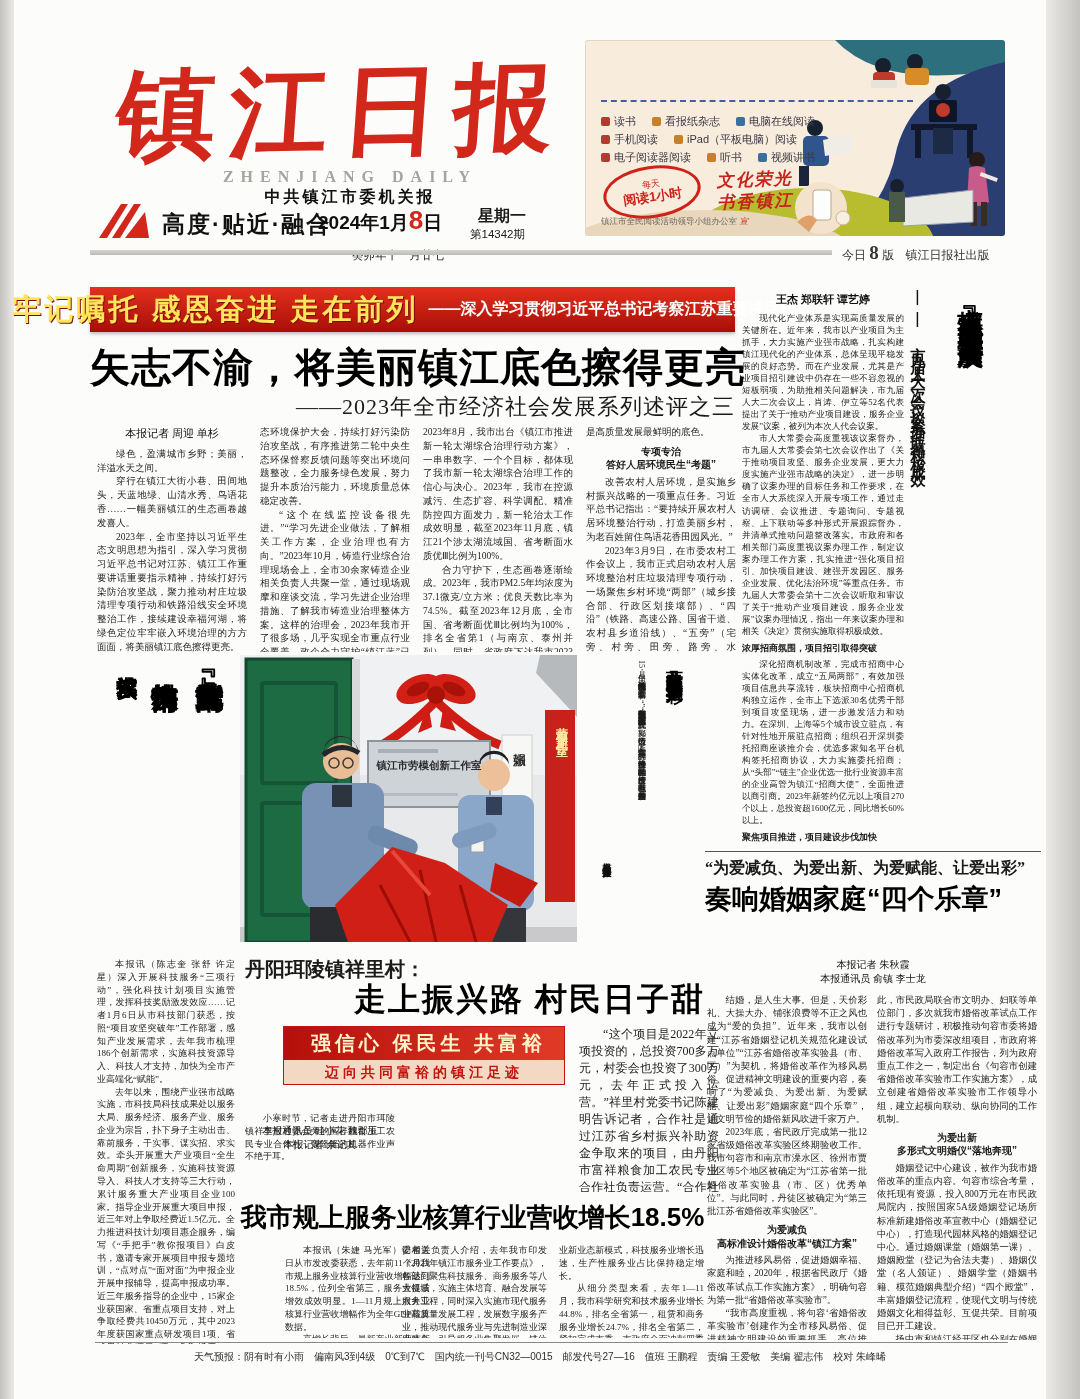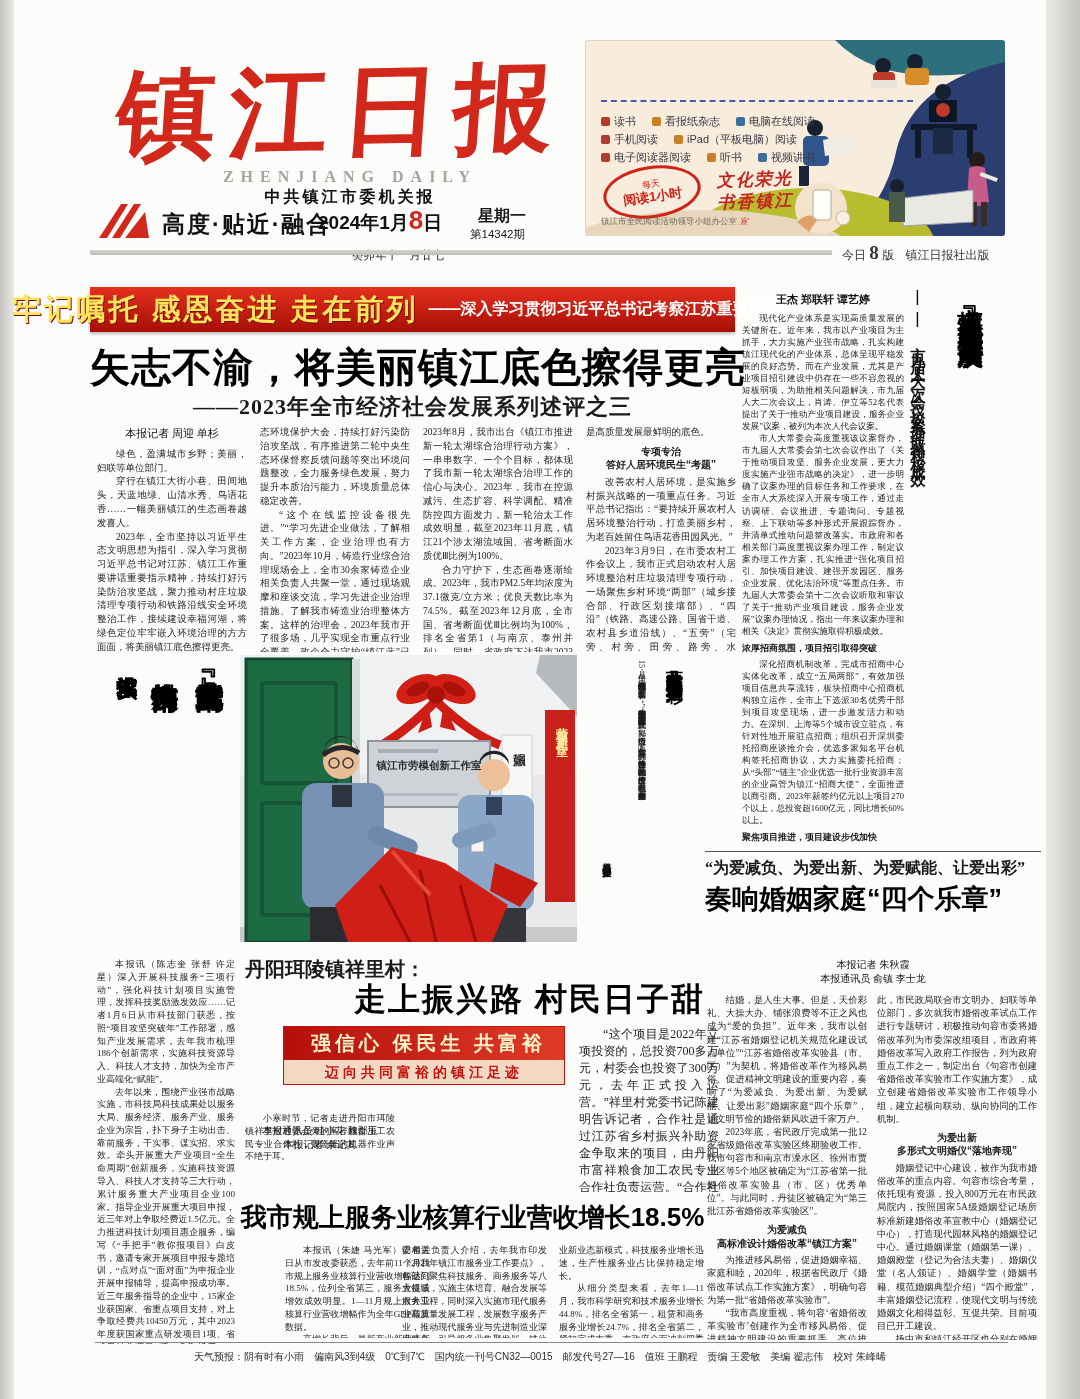--- a/index.html
+++ b/index.html
@@ -25,21 +25,21 @@
   .ad-row .ad-item:nth-child(3) .bullet{background:#3c6e9e;}
   .stamp{border:3px solid #cf2218;border-radius:50%;color:#cf2218;text-align:center;transform:rotate(-8deg);display:flex;flex-direction:column;justify-content:center;}
   .callig{font-family:"DejaVu Serif",serif;font-style:italic;font-weight:bold;color:#c5231d;font-size:17px;line-height:1.3;transform:rotate(-2deg);letter-spacing:2px;}
   .edition-bar{height:5px;background:linear-gradient(180deg,#d6d4d1,#bdbbb8);}
   .edition-text{font-size:12px;color:#333;white-space:nowrap;}
   .edition-text .num{font-size:19px;font-family:"Liberation Serif",serif;font-weight:bold;}
   .redbanner{background:linear-gradient(180deg,#e4301f,#a80e06);display:flex;align-items:center;justify-content:center;gap:10px;white-space:nowrap;box-shadow:0 2px 3px rgba(0,0,0,.25);}
   .redbanner .main{color:#ffe45c;font-size:29px;font-weight:900;letter-spacing:3px;text-shadow:1px 1px 0 #7c0a04;}
   .redbanner .sub{color:#fff;font-size:16px;font-weight:bold;}
   .lead-h{font-size:40px;font-weight:900;text-align:center;letter-spacing:1px;color:#000;white-space:nowrap;}
-  .lead-sub{font-size:22px;font-weight:bold;font-family:"Liberation Serif",serif;text-align:center;letter-spacing:1px;}
+  .lead-sub{font-size:22px;font-weight:normal;font-family:"Liberation Serif",serif;text-align:right;letter-spacing:1px;}
   .byline{text-align:center;font-size:11px;color:#111;}
   .body-text{font-size:9.5px;line-height:1.45;text-align:justify;color:#1c1c1c;font-family:"Liberation Serif",serif;overflow:hidden;}
   .body-text p{margin:0;text-indent:2em;}
   .body-text p.noindent{text-indent:0;}
   .subh{font-weight:bold;text-align:center;text-indent:0;margin:5px 0 4px;font-family:"Liberation Sans",sans-serif;font-size:10px;line-height:1.35;}
   .vert{writing-mode:vertical-rl;}
   .vhead{writing-mode:vertical-rl;font-weight:900;color:#000;font-family:"Liberation Sans",sans-serif;}
   .kicker{font-family:"Liberation Serif",serif;font-weight:bold;}
   .secthead{font-weight:900;color:#000;}
   .rule{border-top:1px solid #555;}
@@ -190,21 +190,21 @@
   <div class="abs redbanner" style="left:90px;top:287px;width:645px;height:45px;">
     <span class="main">牢记嘱托 感恩奋进 走在前列</span>
     <span class="sub">——深入学习贯彻习近平总书记考察江苏重要讲话精神</span>
   </div>
 
   <div class="abs lead-h" style="left:90px;top:340px;width:645px;">矢志不渝，将美丽镇江底色擦得更亮</div>
   <div class="abs lead-sub" style="left:90px;top:392px;width:645px;">——2023年全市经济社会发展系列述评之三</div>
 
   <div class="abs body-text" style="left:97px;top:426px;width:150px;height:226px;">
     <div class="byline" style="margin-bottom:6px;">本报记者 周迎 单杉</div>
-    <p>绿色，盈满城市乡野；美丽，妇联等单位部门。</p>
+    <p>绿色，盈满城市乡野；美丽，洋溢水天之间。</p>
     <p>穿行在镇江大街小巷、田间地头，天蓝地绿、山清水秀、鸟语花香……一幅美丽镇江的生态画卷越发喜人。</p>
     <p>2023年，全市坚持以习近平生态文明思想为指引，深入学习贯彻习近平总书记对江苏、镇江工作重要讲话重要指示精神，持续打好污染防治攻坚战，聚力推动村庄垃圾清理专项行动和铁路沿线安全环境整治工作，接续建设幸福河湖，将绿色定位牢牢嵌入环境治理的方方面面，将美丽镇江底色擦得更亮。</p>
 
   </div>
   <div class="abs body-text" style="left:260px;top:426px;width:150px;height:226px;">
     <p class="noindent">态环境保护大会，持续打好污染防治攻坚战，有序推进第二轮中央生态环保督察反馈问题等突出环境问题整改，全力服务绿色发展，努力提升本质治污能力，环境质量总体稳定改善。</p>
     <p>“这个在线监控设备很先进。”“学习先进企业做法，了解相关工作方案，企业治理也有方向。”2023年10月，铸造行业综合治理现场会上，全市30余家铸造企业相关负责人共聚一堂，通过现场观摩和座谈交流，学习先进企业治理措施、了解我市铸造业治理整体方案。这样的治理会，2023年我市开了很多场，几乎实现全市重点行业全覆盖，政企合力守护“镇江蓝”已成常态。</p>
 
   </div>
   <div class="abs body-text" style="left:423px;top:426px;width:150px;height:226px;">

